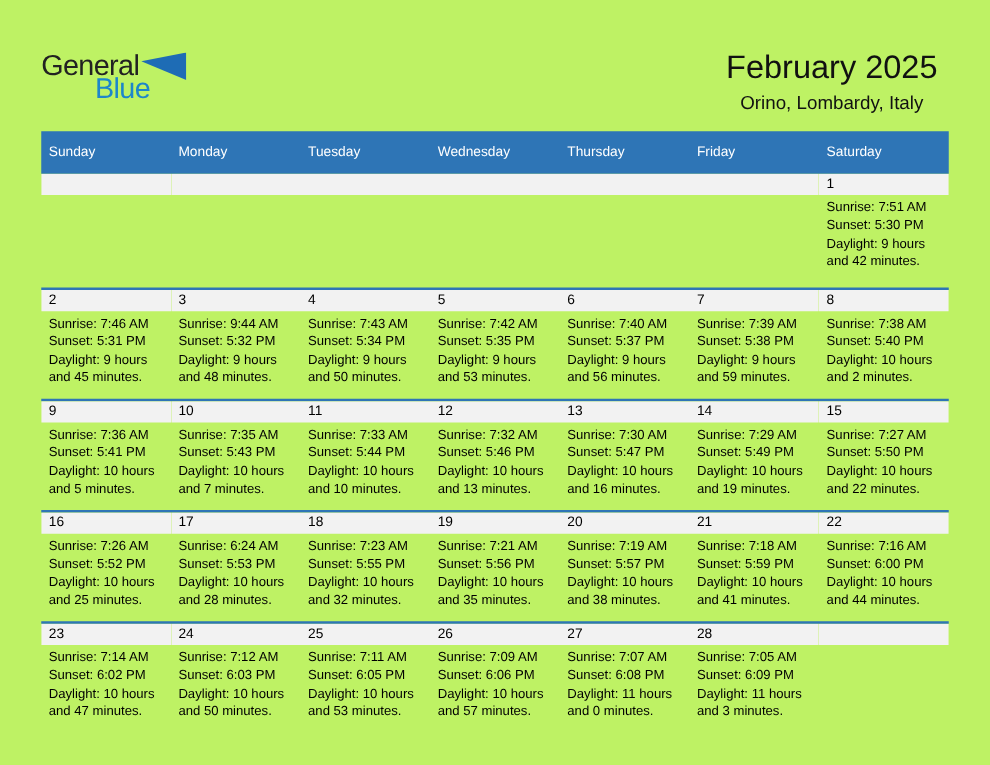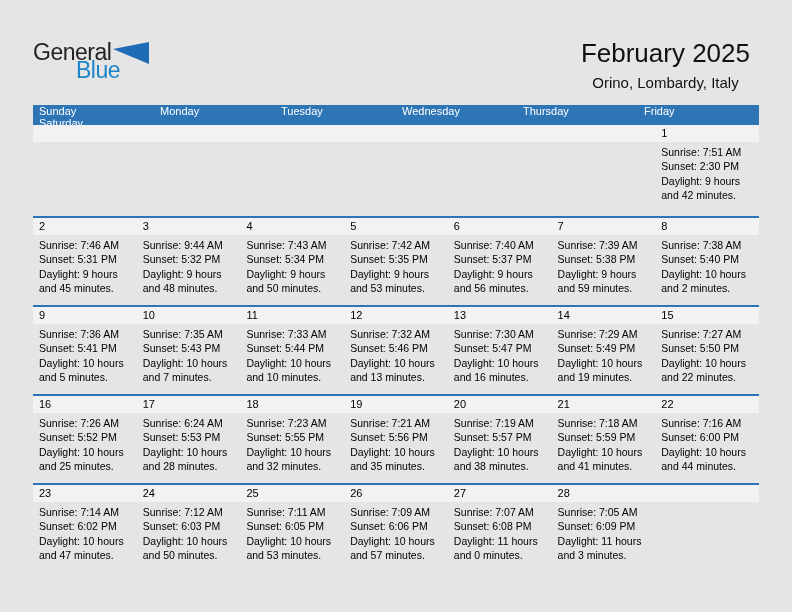--- a/index.html
+++ b/index.html
@@ -1,42 +1,42 @@
 <!DOCTYPE html>
 <html style="--header-blue: #2e75b6; --band-gray: #f2f2f2;"><head>
 <meta charset="utf-8">
 <style>
   html,body { margin:0; padding:0; background:#ffffff; }
   .page {
     position:relative;
     width:792px; height:612px;
-    background:#e5e5e5;
+    background:#bef264;
     font-family:"Liberation Sans", sans-serif;
     color:#1a1a1a;
     overflow:hidden;
   }
 
   
   .logo { position:absolute; left:33px; top:40px; width:134px; }
   .logo-top { display:flex; align-items:flex-start; }
   .logo-general { font-size:23px; letter-spacing:-0.5px; color:#222; line-height:24px; }
   .logo-triangle { margin-left:2px; margin-top:2px; }
   .logo-blue { text-align:center; font-size:23px; letter-spacing:-0.5px; margin-top:-7px; padding-right:4px; }
 
   
   .title-block { position:absolute; right:42px; top:38px; text-align:center; }
   .month-title { font-size:26px; color:#111; line-height:30px; }
   .location-subtitle { font-size:15px; color:#111; margin-top:6px; }
 
   
   .calendar { position:absolute; left:33px; top:105px; width:726px; }
   .weekday-row {
-    display:grid; grid-template-columns:repeat(6,1fr);
+    display:grid; grid-template-columns:repeat(7,1fr);
     background:var(--header-blue,#2e75b6);
-    height:20px; align-items:center;
+    height:34px; align-items:center;
   }
   .weekday-cell { color:#fff; font-size:11px; padding-left:6px; }
 
   .week { display:grid; grid-template-columns:repeat(7,1fr); height:87px; border-top:2px solid var(--header-blue,#2e75b6); }
   .week.first { border-top:none; height:91px; }
 
   .cell { overflow:hidden; }
   .date-band {
     height:17px; background:var(--band-gray,#f2f2f2);
     font-size:11px; color:#000;
@@ -91,21 +91,21 @@
           <div class="cell">
             <div class="date-band"></div>
           </div>
           <div class="cell">
             <div class="date-band"></div>
           </div>
           <div class="cell">
             <div class="date-band">1</div>
             <div class="info">
               <div>Sunrise: 7:51 AM</div>
-              <div>Sunset: 2:30 PM</div>
+              <div>Sunset: 5:30 PM</div>
               <div>Daylight: 9 hours</div>
               <div>and 42 minutes.</div>
             </div>
           </div>
         </div>
         <div class="week">
           <div class="cell">
             <div class="date-band">2</div>
             <div class="info">
               <div>Sunrise: 7:46 AM</div>

